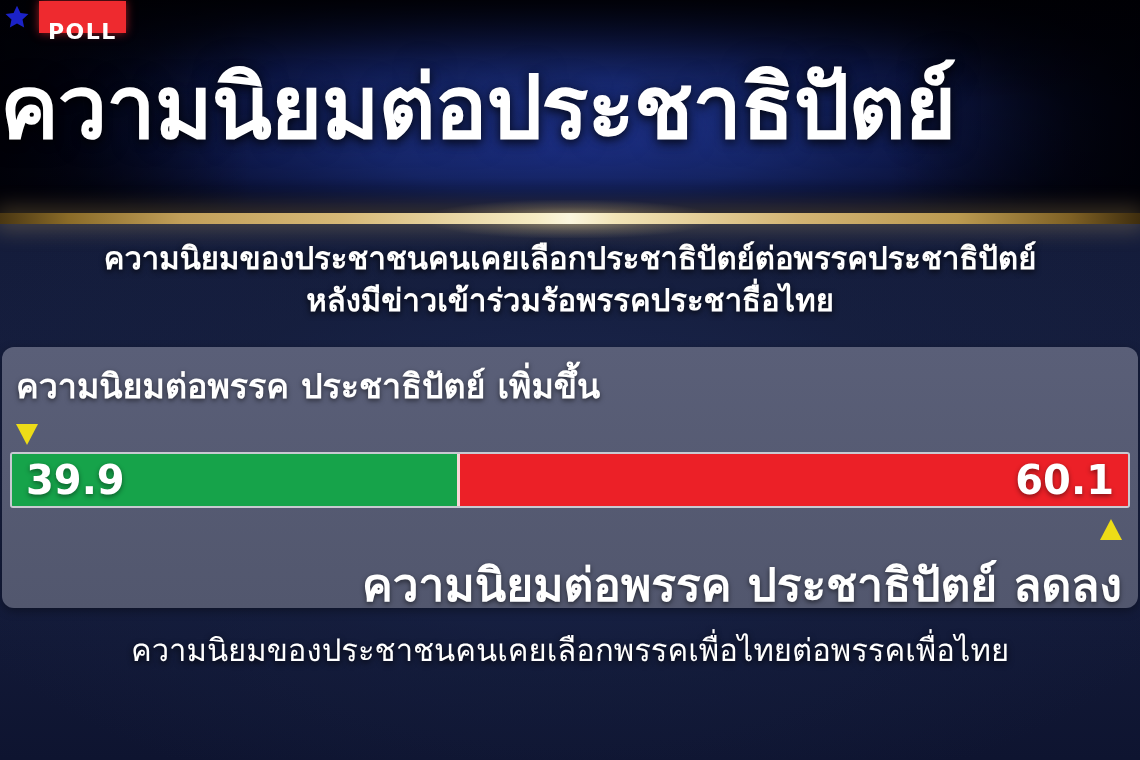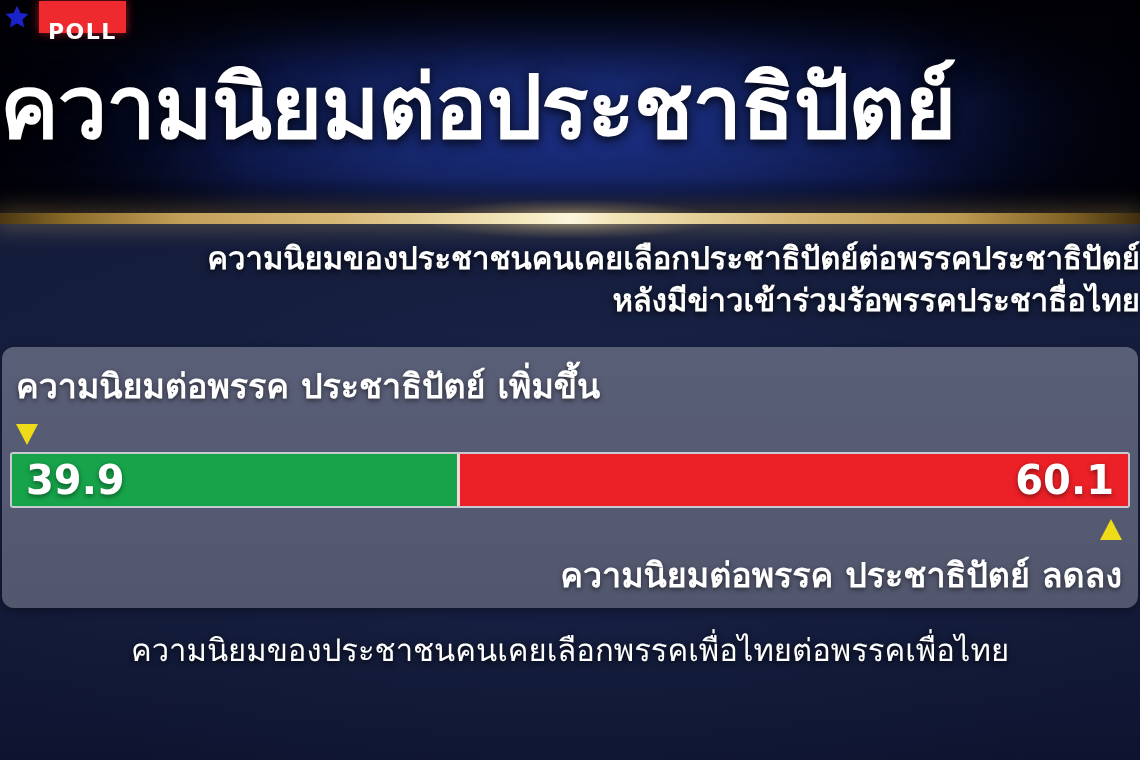--- a/index.html
+++ b/index.html
@@ -66,37 +66,37 @@
       linear-gradient(to bottom, #141c3b 0%, #161e3e 55%, #0e1430 100%);
   }
 
   
   .subtitle {
     position:absolute; left:0; right:0; top:238px; text-align:center;
     color:#ffffff; font-size:31px; font-weight:bold; line-height:1.35;
     text-shadow:0 2px 6px rgba(0,0,0,.85);
     z-index:3;
   }
-  .subtitle div { white-space:nowrap;text-align:right; }
+  .subtitle div { white-space:nowrap; }
 
   
   .panel {
     position:absolute; left:2px; top:347px; width:1136px; height:261px;
     background:linear-gradient(to bottom, #5a5f78 0%, #565b73 45%, #52576e 100%);
     border-radius:12px; z-index:3;
     box-shadow:0 3px 10px rgba(0,0,0,.35);
   }
   .panel-label-top {
     position:absolute; left:14px; top:12px;
     color:#ffffff; font-size:34px; font-weight:bold; white-space:nowrap;
     text-shadow:0 2px 5px rgba(0,0,0,.55);
   }
   .panel-label-bottom {
     position:absolute; right:16px; top:201px;
-    color:#ffffff; font-size:34px; font-weight:bold; white-space:nowrap;
+    color:#ffffff; font-size:46px; font-weight:bold; white-space:nowrap;
     text-shadow:0 2px 5px rgba(0,0,0,.55);
   }
   .tri-down {
     position:absolute; left:13px; top:76px; width:24px; height:23px; z-index:6;
   }
   .tri-up {
     position:absolute; left:1097px; top:171px; width:24px; height:23px; z-index:6;
   }
 
   

